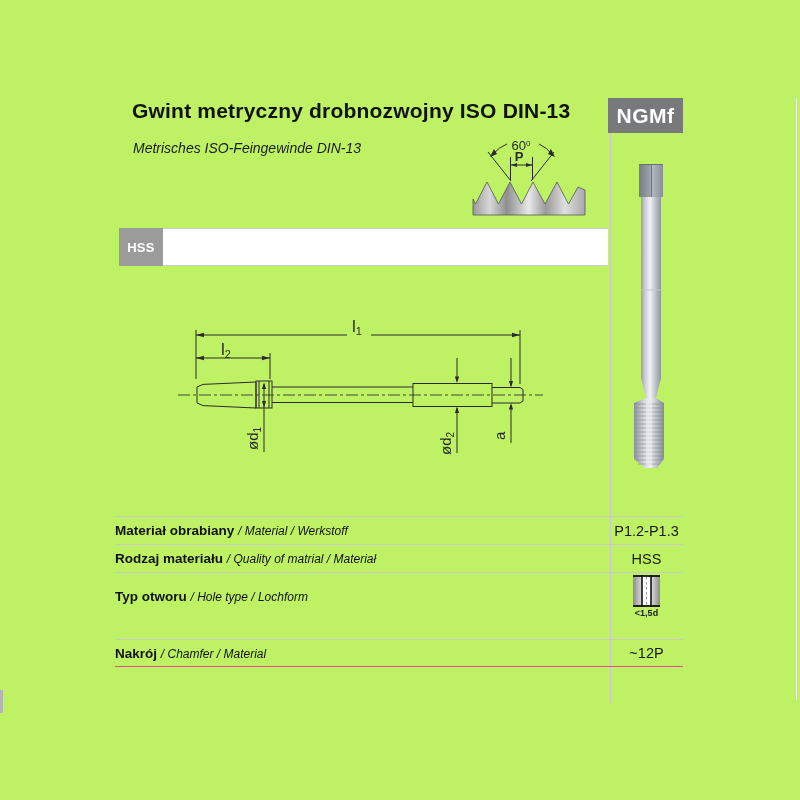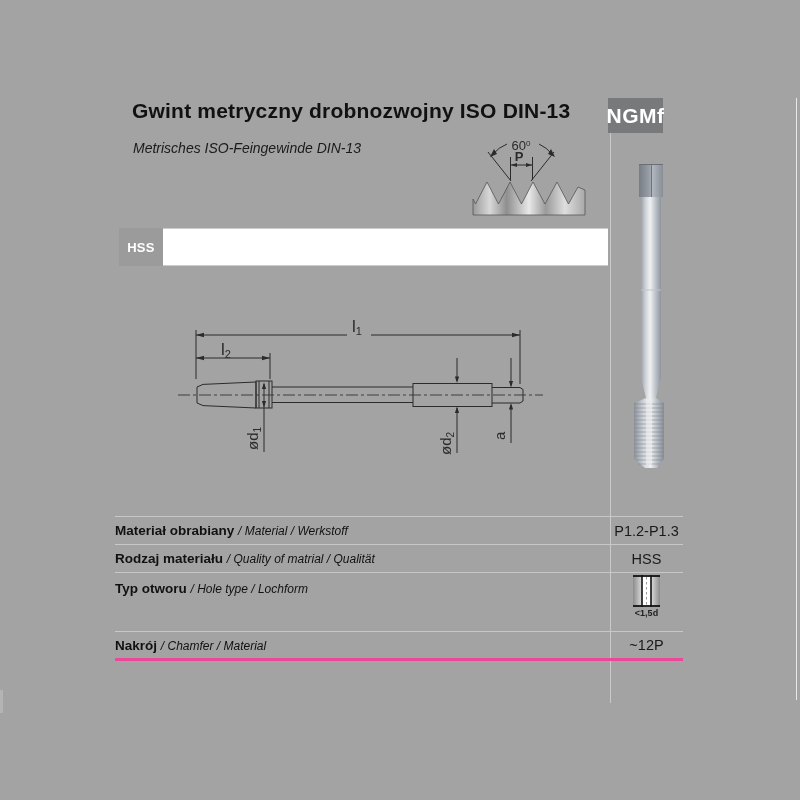--- a/index.html
+++ b/index.html
@@ -1,54 +1,54 @@
 <!DOCTYPE html>
 <html><head>
 <meta charset="utf-8">
 <style>
   html,body{margin:0;padding:0;background:#fff;}
-  .page{position:relative;width:800px;height:800px;background:#a3a3a3;overflow:hidden;
+  .page{position:relative;width:800px;height:800px;background:#bef264;overflow:hidden;
         font-family:"Liberation Sans",sans-serif;color:#111;}
 
   
   .title{position:absolute;left:132px;top:99px;font-size:21px;font-weight:bold;
          letter-spacing:.2px;white-space:nowrap;}
   .sub{position:absolute;left:133px;font-size:14px;font-style:italic;color:#1a1a1a;white-space:nowrap;}
   .sub.en{top:123px;} .sub.de{top:140px;}
 
   
-  .ngmf{position:absolute;left:608px;top:98px;width:55px;height:35px;background:#78797b;
+  .ngmf{position:absolute;left:608px;top:98px;width:75px;height:35px;background:#78797b;
         color:#fff;font-weight:bold;font-size:21px;display:flex;align-items:center;
         justify-content:center;letter-spacing:.5px;}
   .hss-band{position:absolute;left:119px;top:228px;width:489px;height:38px;background:#fff;
             border-top:1px solid #cccccc;border-bottom:1px solid #cccccc;box-sizing:border-box;}
   .hss-badge{position:absolute;left:0;top:-1px;width:44px;height:38px;background:#9b9b9b;
              color:#fff;font-weight:bold;font-size:13px;display:flex;align-items:center;
              justify-content:center;letter-spacing:.3px;}
 
   
   .vdivider{position:absolute;left:610px;top:133px;width:1px;height:570px;background:#c9c9c9;}
   .photo-edge{position:absolute;left:796px;top:98px;width:1px;height:602px;background:#e8e8e8;}
   .artifact{position:absolute;left:0;top:690px;width:3px;height:23px;background:#b4b4b4;}
 
   
   .profile-svg{position:absolute;left:455px;top:130px;}
   .drawing-svg{position:absolute;left:150px;top:295px;}
   .tap-svg{position:absolute;left:625px;top:158px;}
 
   
   table.spec{position:absolute;left:115px;top:516px;width:568px;border-collapse:collapse;
-             table-layout:fixed;border-bottom:3px solid #ec4899;}
+             table-layout:fixed;border-bottom:1px solid #ec4899;}
   table.spec td{border-top:1px solid #c8c8c8;padding:0;vertical-align:middle;}
   td.lbl{width:495px;padding-left:13px;font-size:13.5px;font-weight:bold;white-space:nowrap;}
   td.lbl .intl{font-weight:normal;font-style:italic;font-size:12px;}
   td.val{width:73px;text-align:center;font-size:14.5px;font-weight:normal;color:#1a1a1a;margin-top:44px;}
   tr.r1 td{height:27px;} tr.r2 td{height:27px;} tr.r3 td{height:50px;vertical-align:top;}
   tr.r4 td{height:26px;} tr.r5 td{height:26px;} tr.r6 td{height:25px;}
-  tr.r3 td.lbl{padding-top:8px;}
+  tr.r3 td.lbl{padding-top:16px;}
   .holeicon-wrap{display:flex;flex-direction:column;align-items:center;padding-top:2px;font-weight:bold;}
   .holeicon-caption{font-size:9px;color:#222;margin-top:1px;}
 
   text{font-family:"Liberation Sans",sans-serif;fill:#2b2b2b;}
 </style>
 </head>
 <body>
 
 <div class="page">
 
@@ -209,21 +209,21 @@
     </g>
   </svg>
 
   <table class="spec">
     <tbody>
         <tr class="r1">
       <td class="lbl"><span>Materiał obrabiany</span> <span class="intl">/ Material / Werkstoff</span></td>
       <td class="val">P1.2-P1.3</td>
     </tr>
     <tr class="r2">
-      <td class="lbl"><span>Rodzaj materiału</span> <span class="intl">/ Quality of matrial / Qualität</span></td>
+      <td class="lbl"><span>Rodzaj materiału</span> <span class="intl">/ Quality of matrial / Materiał</span></td>
       <td class="val">HSS</td>
     </tr>
     <tr class="r3">
       <td class="lbl"><span>Typ otworu</span> <span class="intl">/ Hole type / Lochform</span></td>
       <td class="val">
         <div class="holeicon-wrap">
           <svg width="27" height="32" viewBox="0 0 27 32">
             <defs>
               <linearGradient id="hl" x1="0" y1="0" x2="1" y2="0">
                 <stop offset="0" stop-color="#8c8c8c"></stop>

